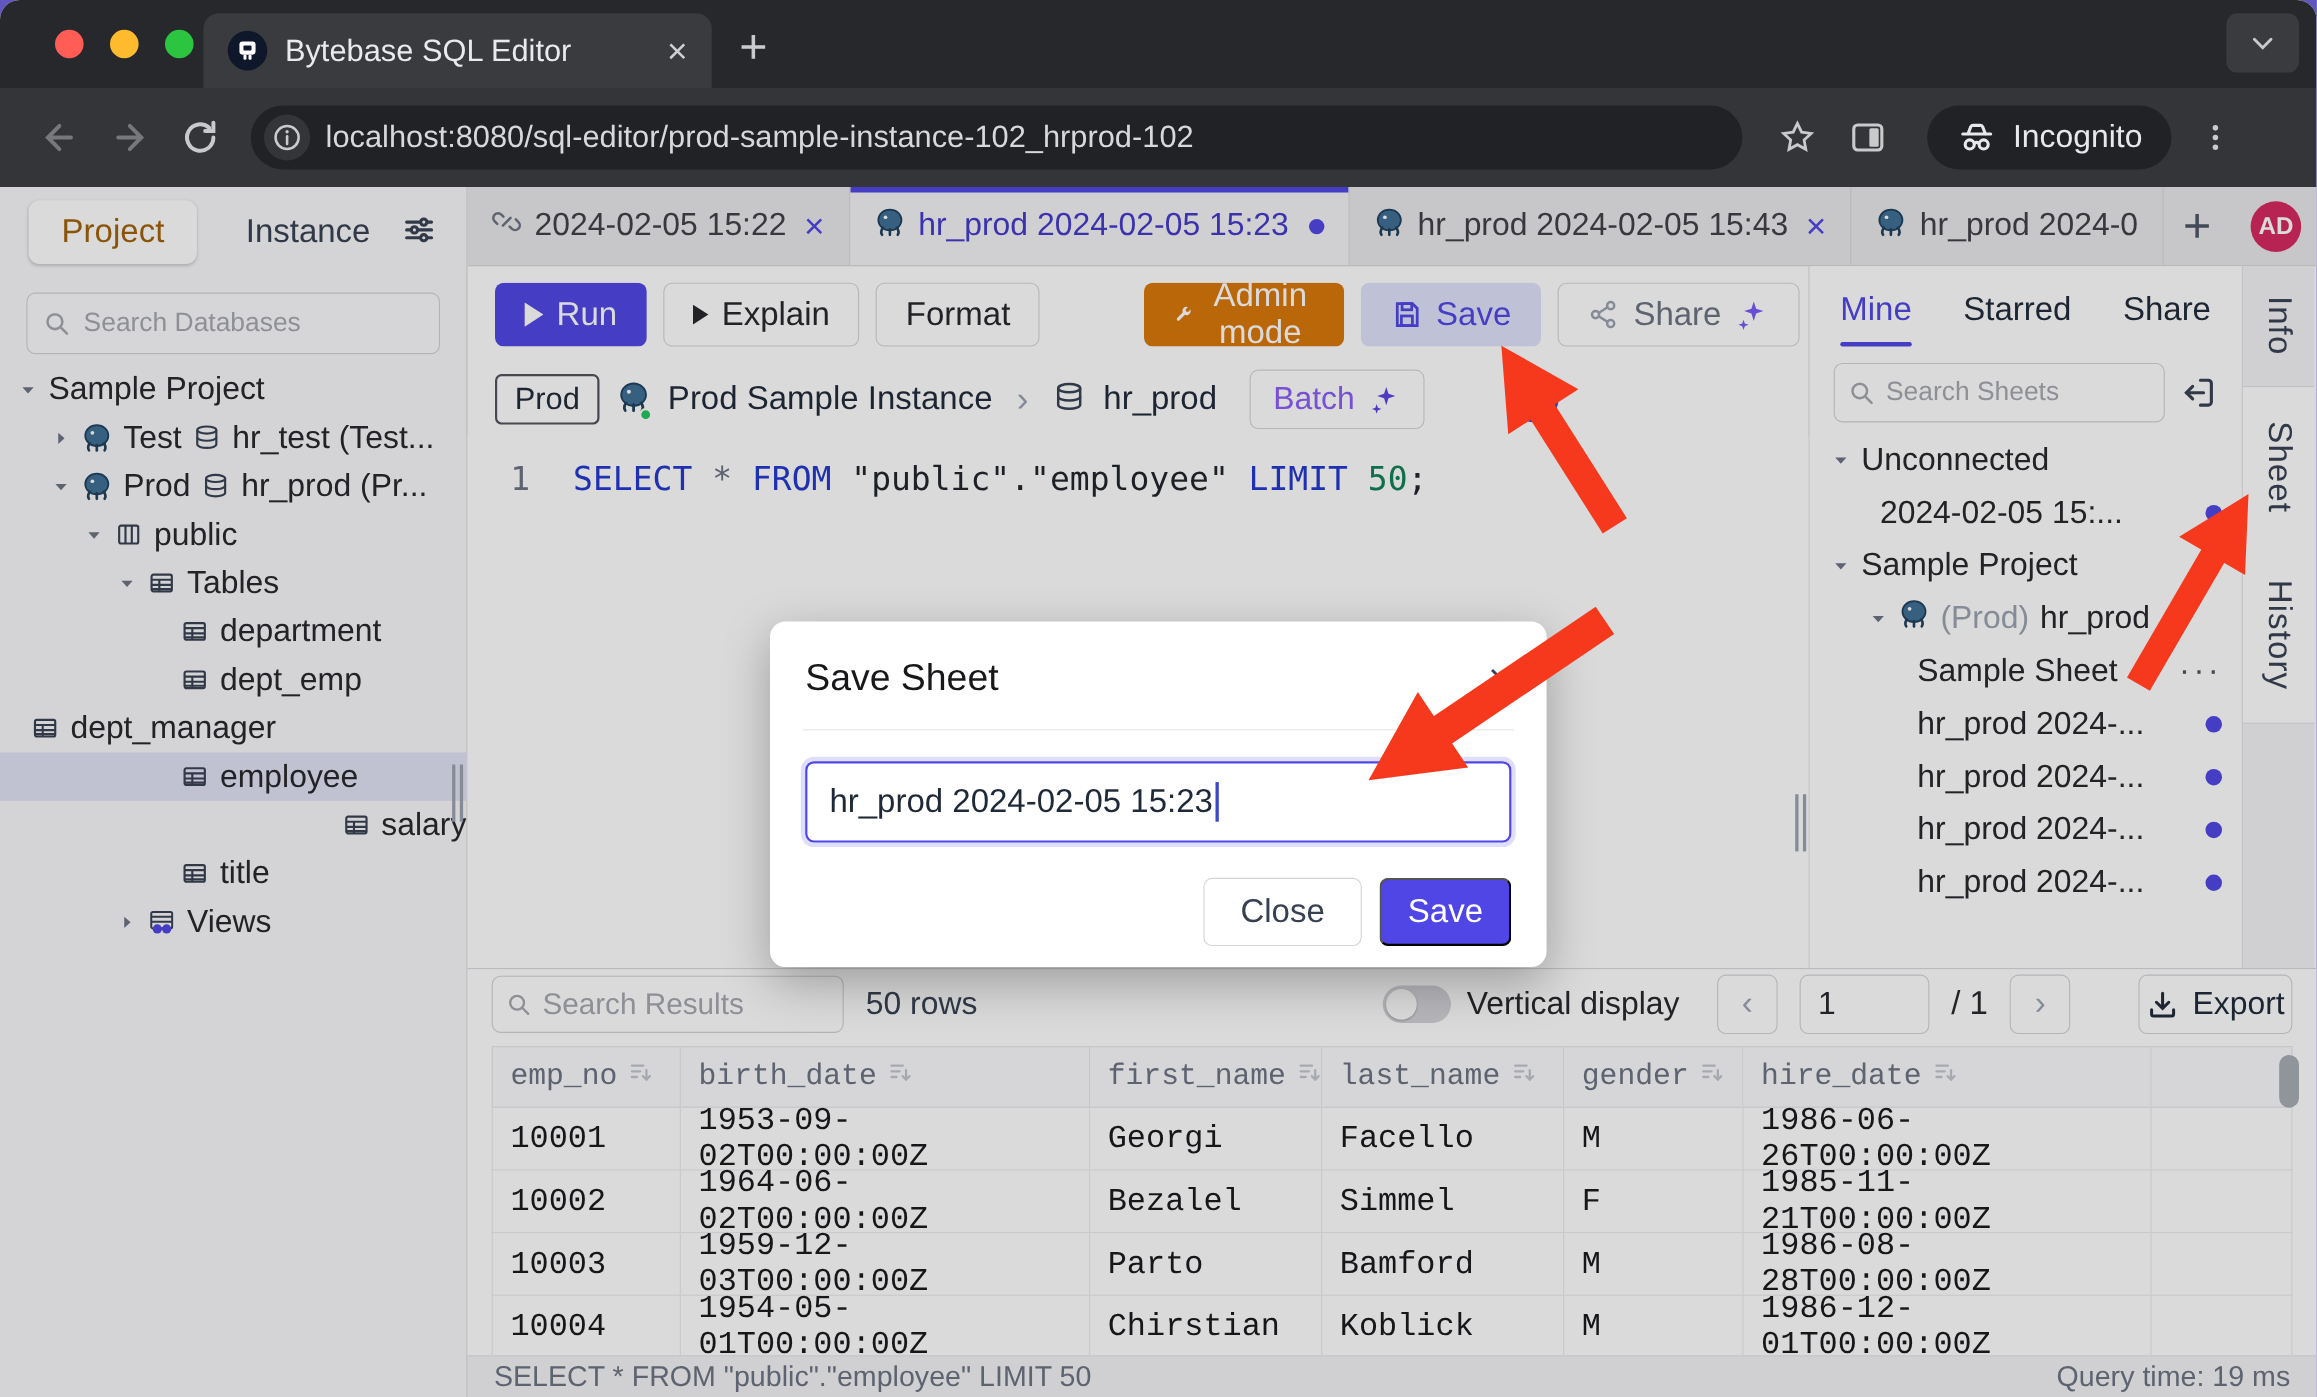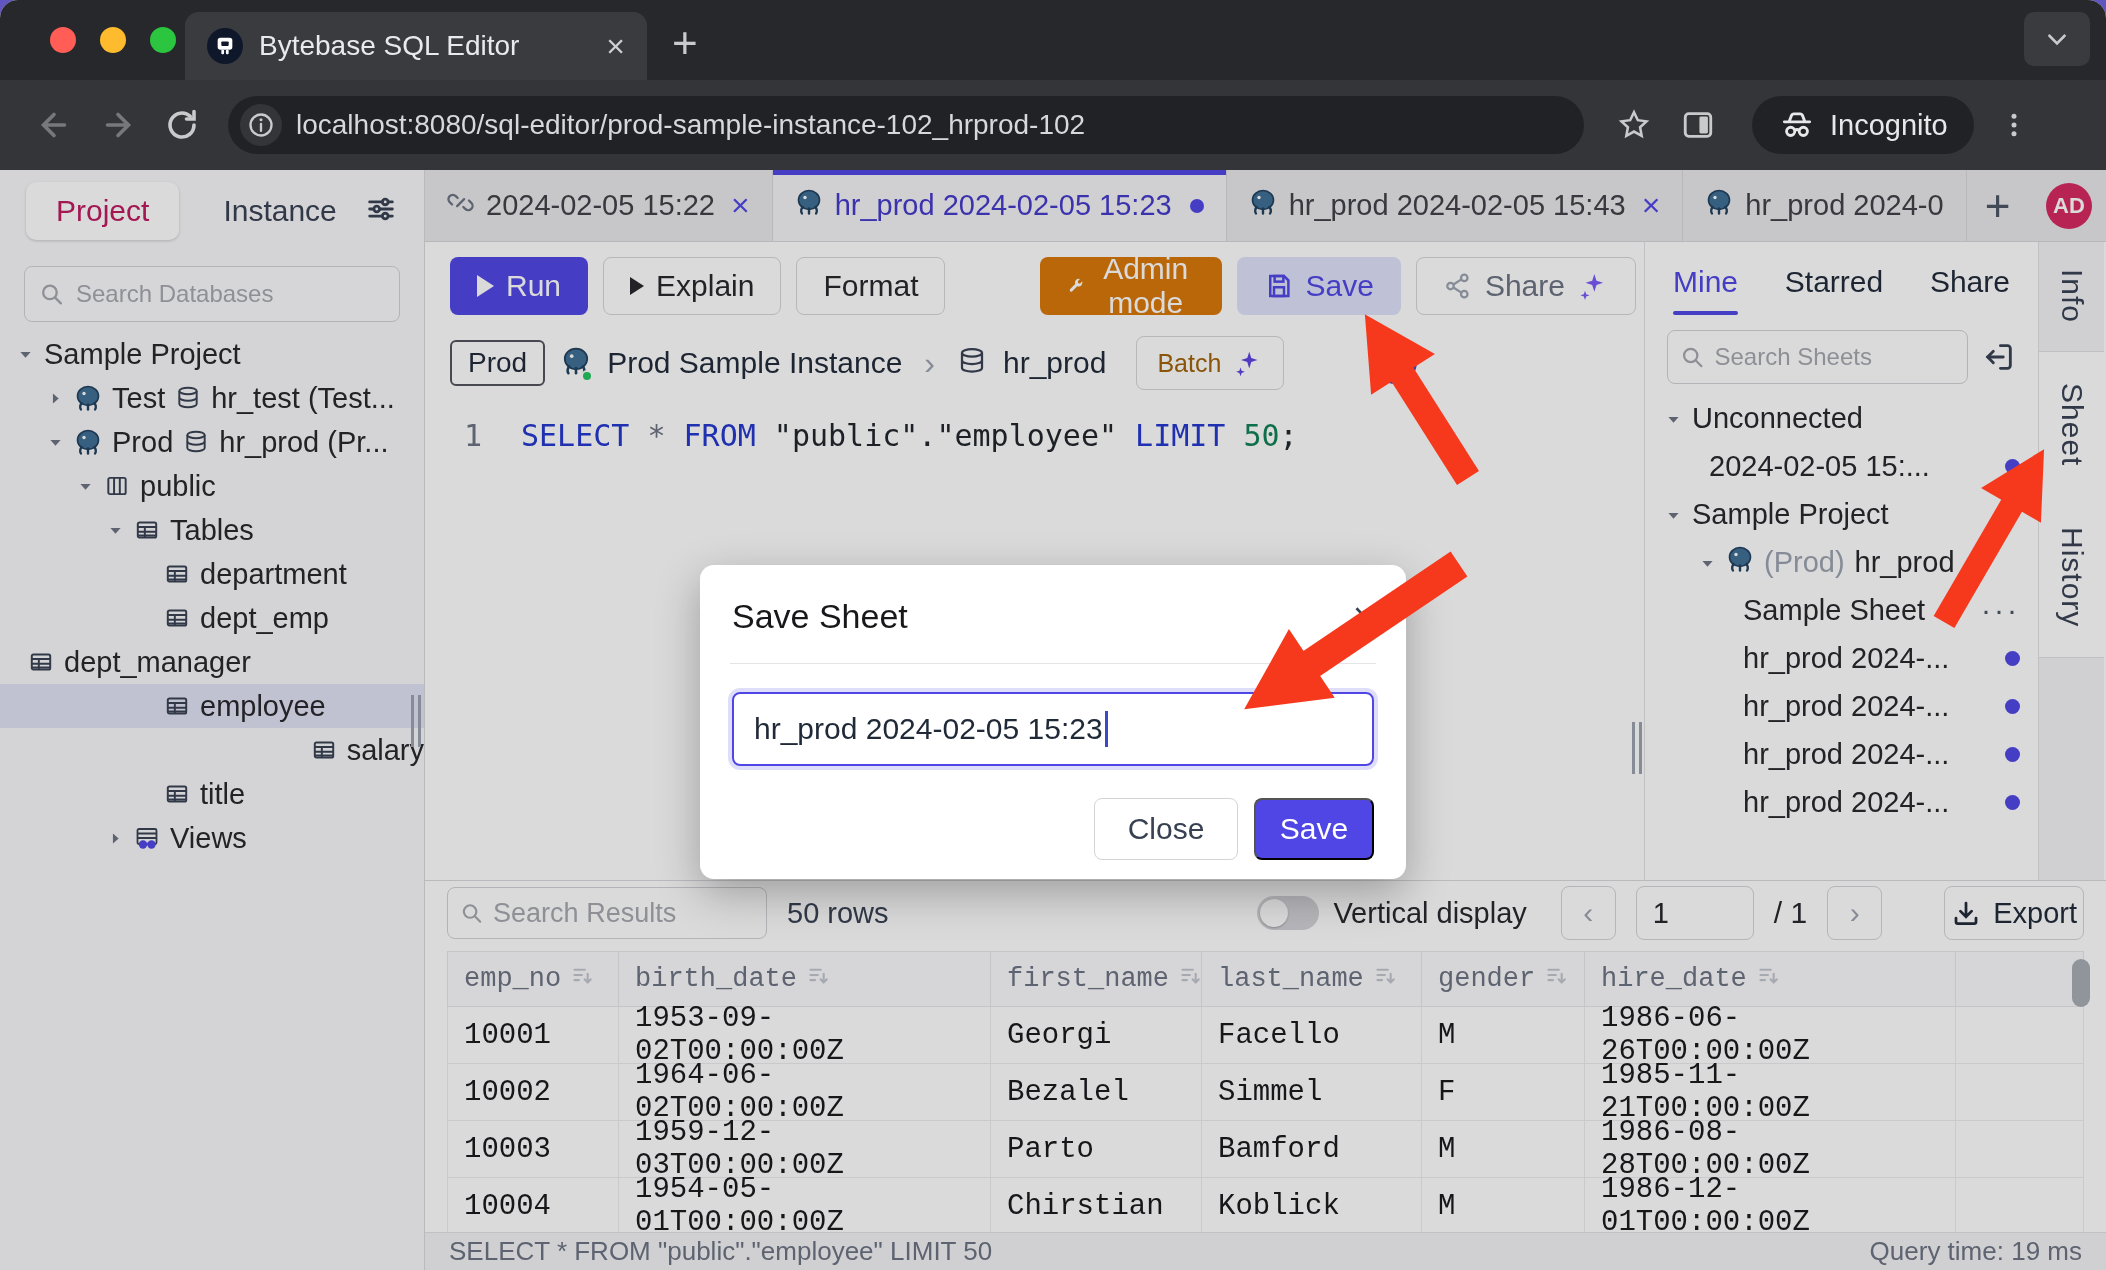--- a/index.html
+++ b/index.html
@@ -26,21 +26,21 @@
   .incog span { color:#e8e8ea; font-size:29px; }
 
   
   .app { position:relative; height:1100px; display:flex; background:#fff; }
   .dim { position:absolute; inset:0; background:rgba(18,18,24,0.155); z-index:40; pointer-events:none; }
 
   
   .lpanel { position:relative; width:425px; flex:none; background:#f8f8f9; border-right:1px solid #d9d9db; }
   .lpanel::after { content:""; position:absolute; right:3px; top:525px; width:3px; height:52px; background:#9ca3af; box-shadow:-7px 0 0 #9ca3af; }
   .lp-head { height:82px; display:flex; align-items:center; padding:0 26px; }
-  .lp-chip { background:#fff; border-radius:10px; box-shadow:0 1px 3px rgba(0,0,0,.18); padding:12px 30px; font-size:30px; color:#be185d; }
+  .lp-chip { background:#fff; border-radius:10px; box-shadow:0 1px 3px rgba(0,0,0,.18); padding:12px 30px; font-size:30px; color:#a16207; }
   .lp-tab2 { margin-left:44px; font-size:30px; color:#374151; }
   .lp-filter { margin-left:auto; }
   .lp-search { margin:14px 24px 10px; height:56px; border:1px solid #d2d2d6; border-radius:8px; background:#fbfbfc; display:flex; align-items:center; gap:12px; padding:0 14px; }
   .lp-search input, .sp-search input { border:none; outline:none; background:transparent; font-size:24px; color:#374151; width:100%; font-family:"Liberation Sans",sans-serif; }
   .lp-search input::placeholder, .sp-search input::placeholder { color:#a5a8ae; }
   .trow { display:flex; align-items:center; height:44px; gap:10px; font-size:29px; color:#27272a; white-space:nowrap; overflow:hidden; }
   .trow.selected { background:#e2e3f4; }
   .trow .caret { width:18px; display:flex; justify-content:center; flex:none; }
   .trow .tico { display:flex; flex:none; }
 
@@ -70,21 +70,21 @@
   .btn-save { background:#dfe3fb; color:#4f46e5; }
   .btn-share { background:#fff; border-color:#d6d6d8; color:#6b7280; }
   .tri { width:0; height:0; border-left:17px solid currentColor; border-top:11px solid transparent; border-bottom:11px solid transparent; }
   .tri.sm { border-left-width:14px; border-top-width:9px; border-bottom-width:9px; }
 
   
   .crumbs { height:66px; display:flex; align-items:center; padding:0 25px; gap:16px; position:relative; }
   .env-chip { border:2px solid #52525b; border-radius:6px; padding:5px 16px; font-size:28px; color:#1f2937; }
   .crumb-name { font-size:30px; color:#1f2937; }
   .crumb-sep { color:#9ca3af; font-size:32px; margin:0 6px; }
-  .btn-batch { height:54px; border:1px solid #d6d6d8; background:#fff; border-radius:8px; display:flex; align-items:center; gap:12px; font-size:25px; color:#a16207; padding:0 20px; }
+  .btn-batch { height:54px; border:1px solid #d6d6d8; background:#fff; border-radius:8px; display:flex; align-items:center; gap:12px; font-size:29px; color:#8b5cf6; padding:0 20px; }
   .pg-wrap { position:relative; display:flex; flex:none; }
   .pg-status { position:absolute; right:-2px; bottom:-2px; width:12px; height:12px; border-radius:50%; background:#22c55e; border:2px solid #fff; }
   .ring { position:absolute; left:948px; top:10px; width:44px; height:44px; border:7px solid #2d4fd1; border-radius:50%; }
 
   
   .editor { flex:1; background:#fff; font-family:"DejaVu Sans Mono", monospace; font-size:30px; }
   .codeline { display:flex; padding-top:22px; }
   .lnum { width:96px; text-align:center; color:#6b7280; flex:none; }
   .tok-kw{color:#2236cc}.tok-op{color:#6b7280}.tok-id{color:#1f2328}.tok-num{color:#0f8055}.tok-pl{color:#1f2328}
 

